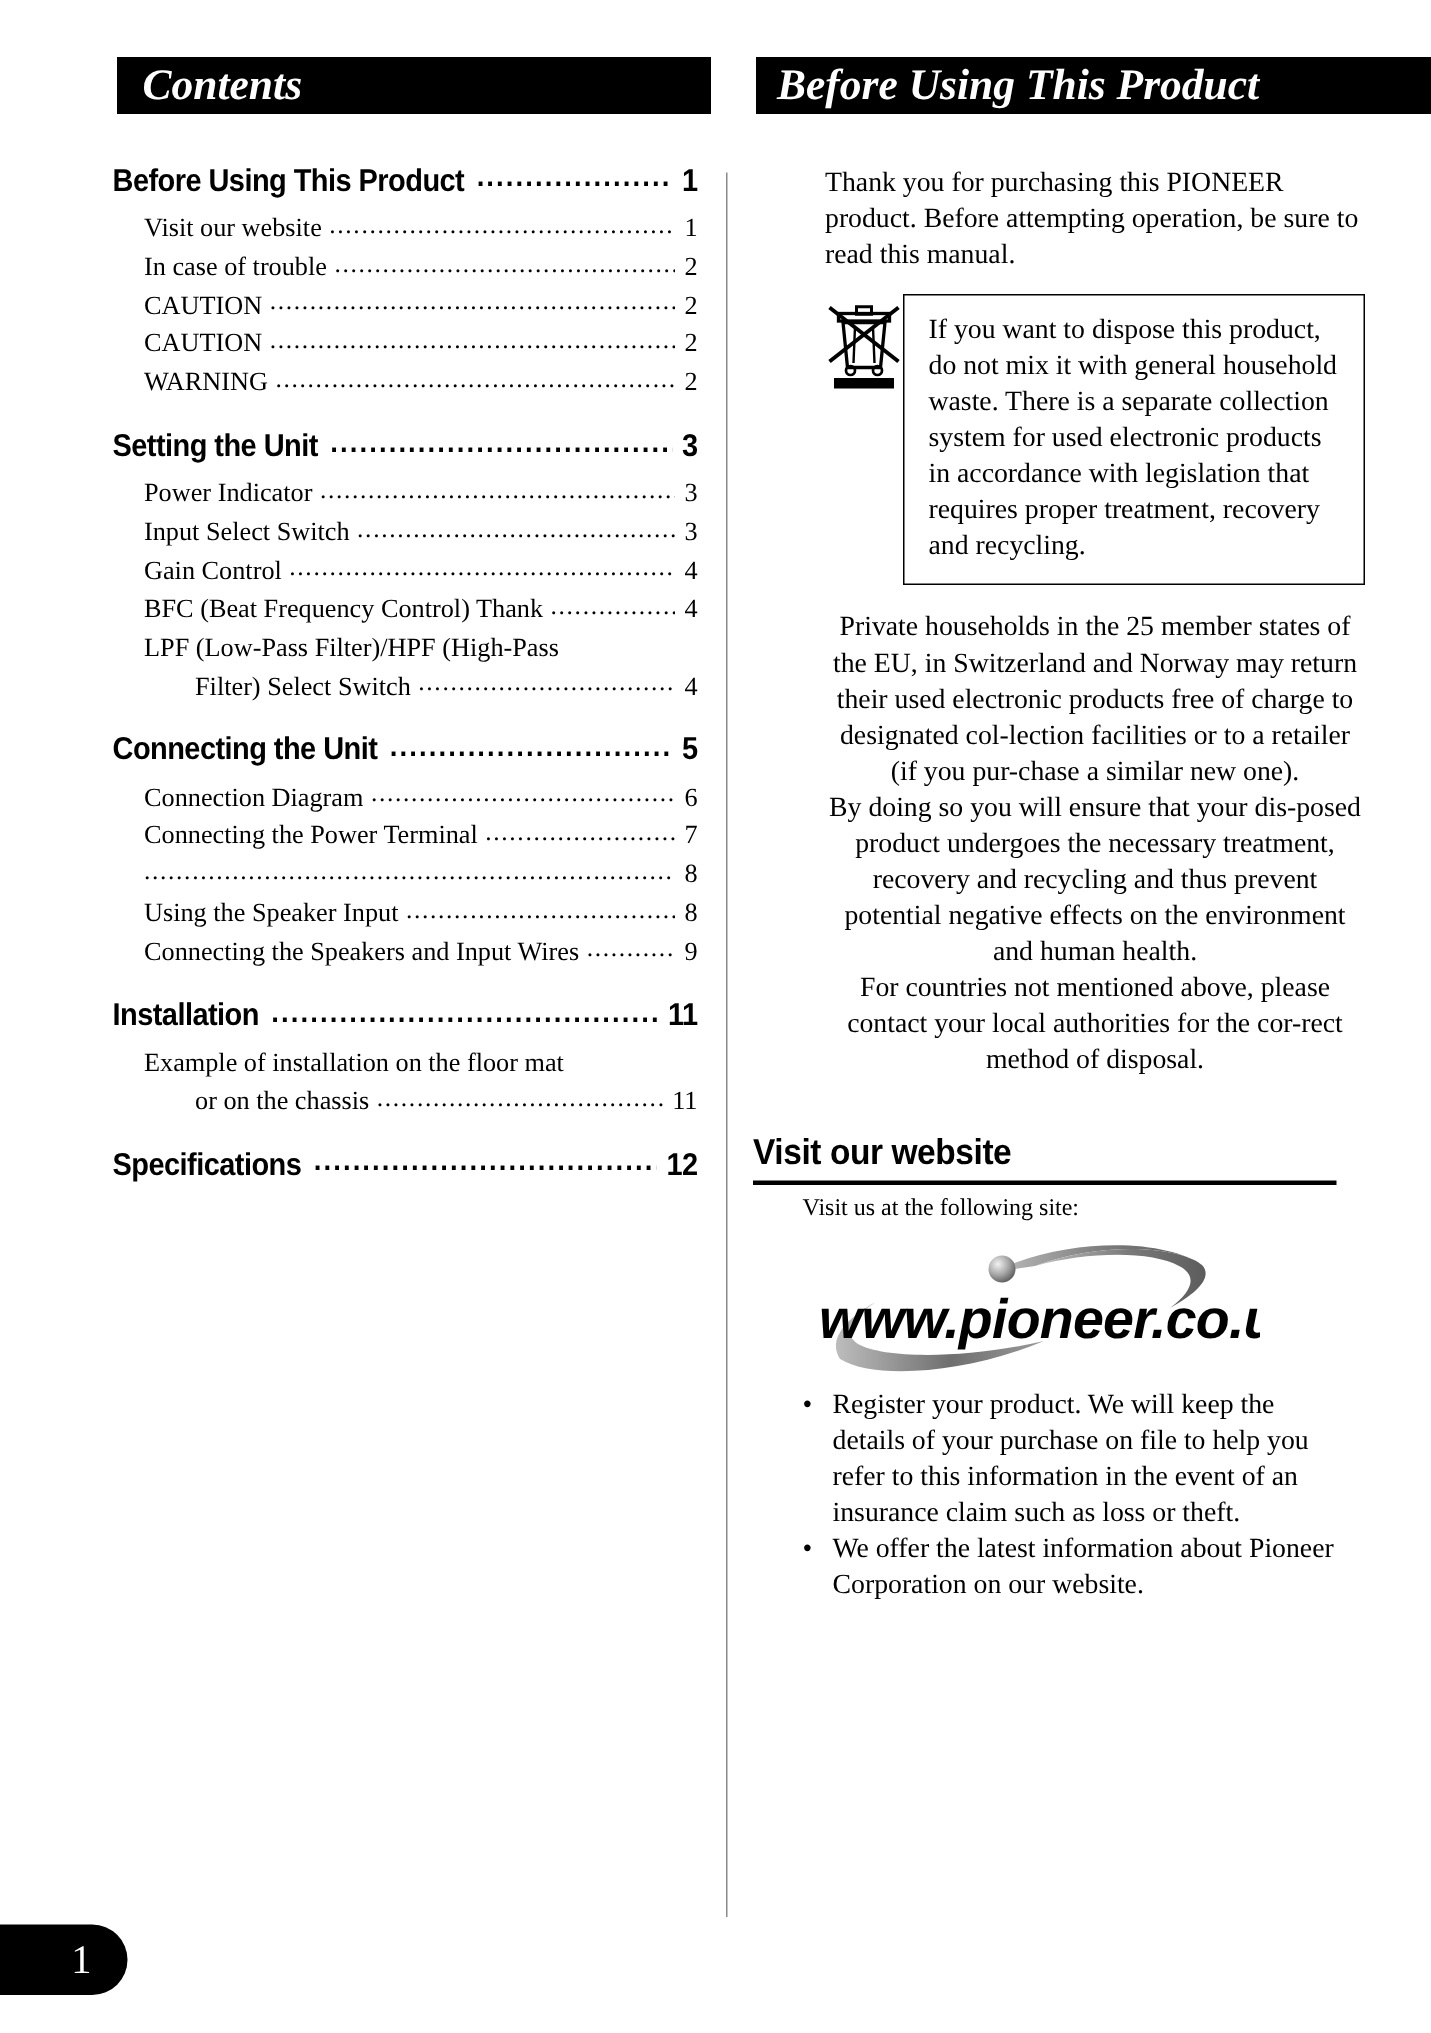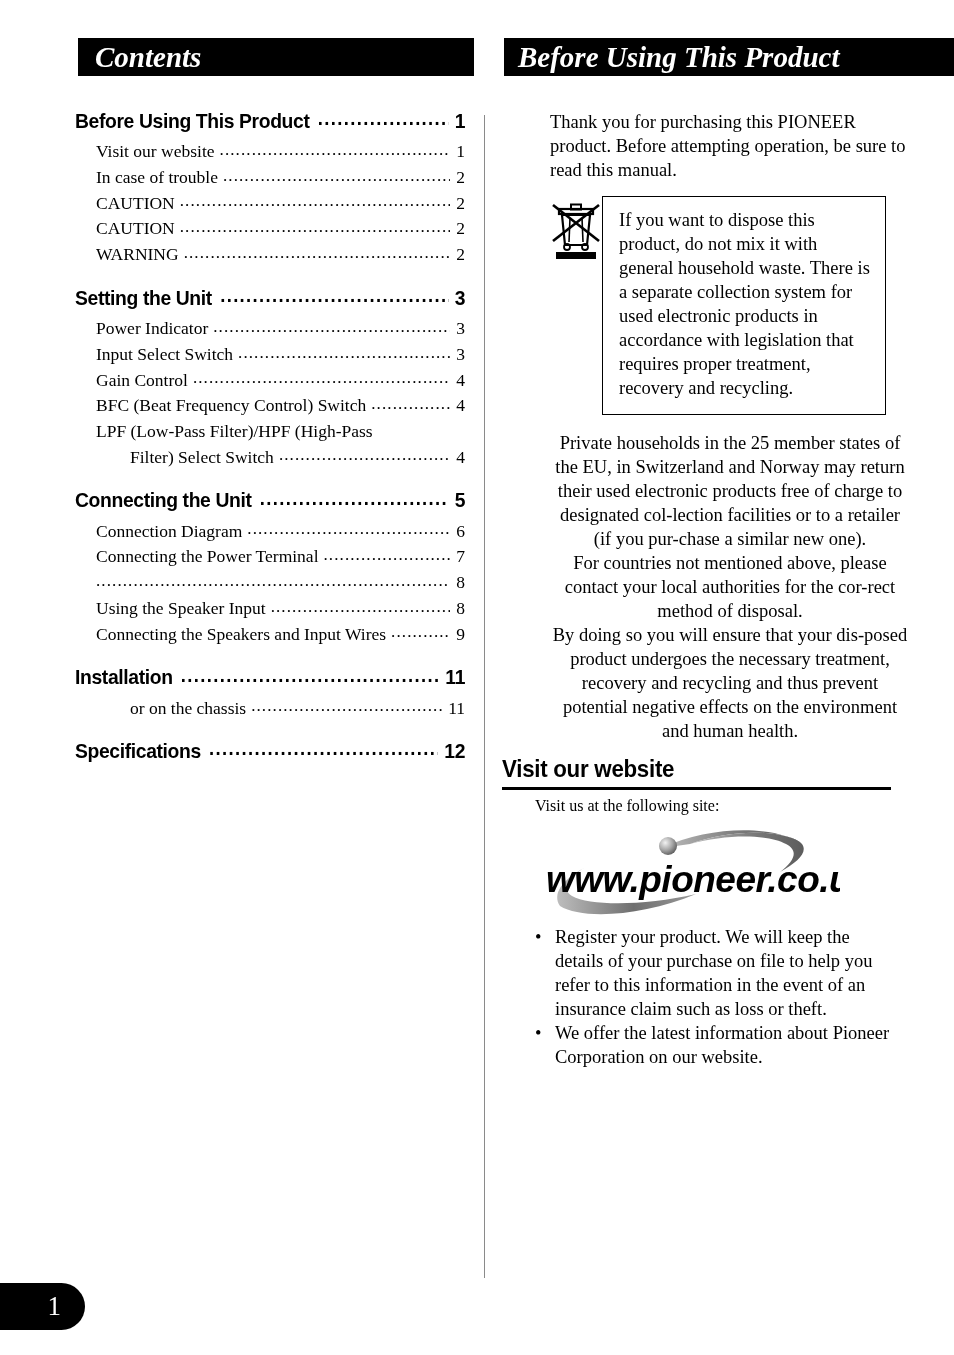--- a/index.html
+++ b/index.html
@@ -141,21 +141,21 @@
     width: 52px;
     height: 62px;
     flex: 0 0 52px;
     position: relative;
     margin-top: 4px;
   }
   .weee-icon svg { display: block; }
   .weee-box {
     border: 1.5px solid #000;
     padding: 11px 14px 13px 16px;
-    width: 284px;
+    width: 308px;
     box-sizing: border-box;
     font-size: 18.5px;
     line-height: 1.30;
   }
 
   
   .sub-head-wrap {
     position: absolute;
     left: 502px;
     top: 755px;
@@ -295,21 +295,21 @@
         <span class="t-label">Input Select Switch</span>
         <span class="t-dots">................................................................................................</span>
         <span class="t-page">3</span>
       </div>
       <div class="toc-sub">
         <span class="t-label">Gain Control</span>
         <span class="t-dots">................................................................................................</span>
         <span class="t-page">4</span>
       </div>
       <div class="toc-sub">
-        <span class="t-label">BFC (Beat Frequency Control) Switch</span>
+        <span class="t-label">BFC (Beat Frequency Control) Thank</span>
         <span class="t-dots">................................................................................................</span>
         <span class="t-page">4</span>
       </div>
       <div class="toc-sub wrap-first nodots">
         <span class="t-label">LPF (Low-Pass Filter)/HPF (High-Pass</span>
       </div>
       <div class="toc-sub wrap-second">
         <span class="t-label">Filter) Select Switch</span>
         <span class="t-dots">................................................................................................</span>
         <span class="t-page">4</span>
@@ -347,20 +347,23 @@
         <span class="t-page">9</span>
       </div>
     </div>
 
     <div class="toc-group">
       <div class="toc-main">
         <span class="t-label">Installation</span>
         <span class="t-dots">................................................................................................</span>
         <span class="t-page">11</span>
       </div>
+      <div class="toc-sub wrap-first nodots">
+        <span class="t-label">Example of installation on the floor mat</span>
+      </div>
       <div class="toc-sub wrap-second">
         <span class="t-label">or on the chassis</span>
         <span class="t-dots">................................................................................................</span>
         <span class="t-page">11</span>
       </div>
     </div>
 
     <div class="toc-group">
       <div class="toc-main">
         <span class="t-label">Specifications</span>
@@ -396,22 +399,22 @@
 
           <rect x="6" y="52" width="40" height="7" fill="#000"></rect>
         </svg>
       </div>
       <div class="weee-box">
         <span>If you want to dispose this product, do not mix it with general household waste. There is a separate collection system for used electronic products in accordance with legislation that requires proper treatment, recovery and recycling.</span>
       </div>
     </div>
 
     <p class="rc-para tight">Private households in the 25 member states of the EU, in Switzerland and Norway may return their used electronic products free of charge to designated col-lection facilities or to a retailer (if you pur-chase a similar new one).</p>
+    <p class="rc-para tight">By doing so you will ensure that your dis-posed product undergoes the necessary treatment, recovery and recycling and thus prevent potential negative effects on the environment and human health.</p>
     <p class="rc-para tight">For countries not mentioned above, please contact your local authorities for the cor-rect method of disposal.</p>
-    <p class="rc-para tight">By doing so you will ensure that your dis-posed product undergoes the necessary treatment, recovery and recycling and thus prevent potential negative effects on the environment and human health.</p>
 
   </div>
 
   <div class="sub-head-wrap">
     <div class="sub-head">Visit our website</div>
     <div class="sub-head-rule"></div>
   </div>
 
   <div class="visit-line">Visit us at the following site:</div>
 

